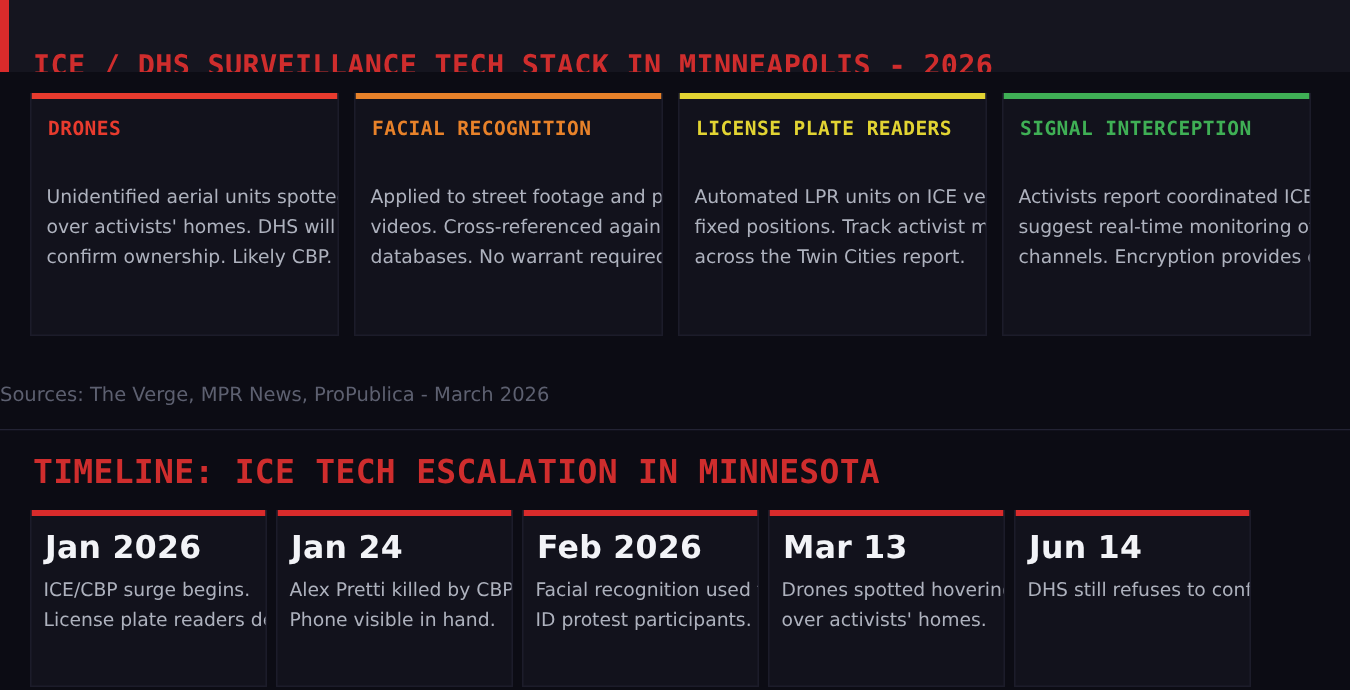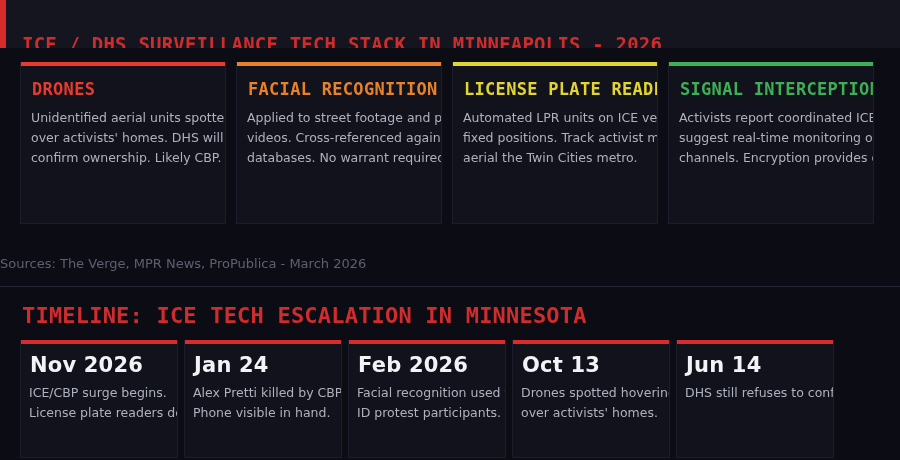--- a/index.html
+++ b/index.html
@@ -79,25 +79,25 @@
   }
   .card-bar {
     position: absolute;
     left: 0;
     top: 0;
     height: 4px;
     width: 100%;
   }
   .card-title {
     font-family: "DejaVu Sans Mono", "Liberation Mono", monospace;
-    font-size: 17px;
+    font-size: 13px;
     font-weight: bold;
     letter-spacing: 0.3px;
     white-space: nowrap;
-    margin: 5px 0 9px 1px;
+    margin: 5px 0 27px 1px;
   }
   .card-body {
     font-size: 12.5px;
     line-height: 20px;
     color: #aeb2be;
     white-space: nowrap;
   }
   .card-body span { display: block; }
 
   
@@ -206,21 +206,21 @@
             <span>videos. Cross-referenced against state</span>
             <span>databases. No warrant required.</span>
           </div>
         </div>
         <div class="card">
           <div class="card-bar" style="background: rgb(226, 212, 51);"></div>
           <div class="card-title" style="color: rgb(226, 212, 51);">LICENSE PLATE READERS</div>
           <div class="card-body">
             <span>Automated LPR units on ICE vehicles and</span>
             <span>fixed positions. Track activist movement</span>
-            <span>aerial the Twin Cities metro.</span>
+            <span>across the Twin Cities report.</span>
           </div>
         </div>
         <div class="card">
           <div class="card-bar" style="background: rgb(63, 175, 85);"></div>
           <div class="card-title" style="color: rgb(63, 175, 85);">SIGNAL INTERCEPTION</div>
           <div class="card-body">
             <span>Activists report coordinated ICE raids that</span>
             <span>suggest real-time monitoring of comms</span>
             <span>channels. Encryption provides defense.</span>
           </div>
@@ -229,21 +229,21 @@
   </div>
 
   <div class="sources">Sources: The Verge, MPR News, ProPublica - March 2026</div>
   <div class="divider"></div>
 
   <div class="timeline-region">
     <div class="timeline-heading">TIMELINE: ICE TECH ESCALATION IN MINNESOTA</div>
     <div class="timeline-row" id="timeline-row">
         <div class="tl-card">
           <div class="tl-bar" style="background: rgb(217, 43, 43);"></div>
-          <div class="tl-date">Nov 2026</div>
+          <div class="tl-date">Jan 2026</div>
           <div class="tl-body">
             <span>ICE/CBP surge begins.</span>
             <span>License plate readers deployed.</span>
           </div>
         </div>
         <div class="tl-card">
           <div class="tl-bar" style="background: rgb(217, 43, 43);"></div>
           <div class="tl-date">Jan 24</div>
           <div class="tl-body">
             <span>Alex Pretti killed by CBP agent.</span>
@@ -253,21 +253,21 @@
         <div class="tl-card">
           <div class="tl-bar" style="background: rgb(217, 43, 43);"></div>
           <div class="tl-date">Feb 2026</div>
           <div class="tl-body">
             <span>Facial recognition used to</span>
             <span>ID protest participants.</span>
           </div>
         </div>
         <div class="tl-card">
           <div class="tl-bar" style="background: rgb(217, 43, 43);"></div>
-          <div class="tl-date">Oct 13</div>
+          <div class="tl-date">Mar 13</div>
           <div class="tl-body">
             <span>Drones spotted hovering</span>
             <span>over activists' homes.</span>
           </div>
         </div>
         <div class="tl-card">
           <div class="tl-bar" style="background: rgb(217, 43, 43);"></div>
           <div class="tl-date">Jun 14</div>
           <div class="tl-body">
             <span>DHS still refuses to confirm</span>

